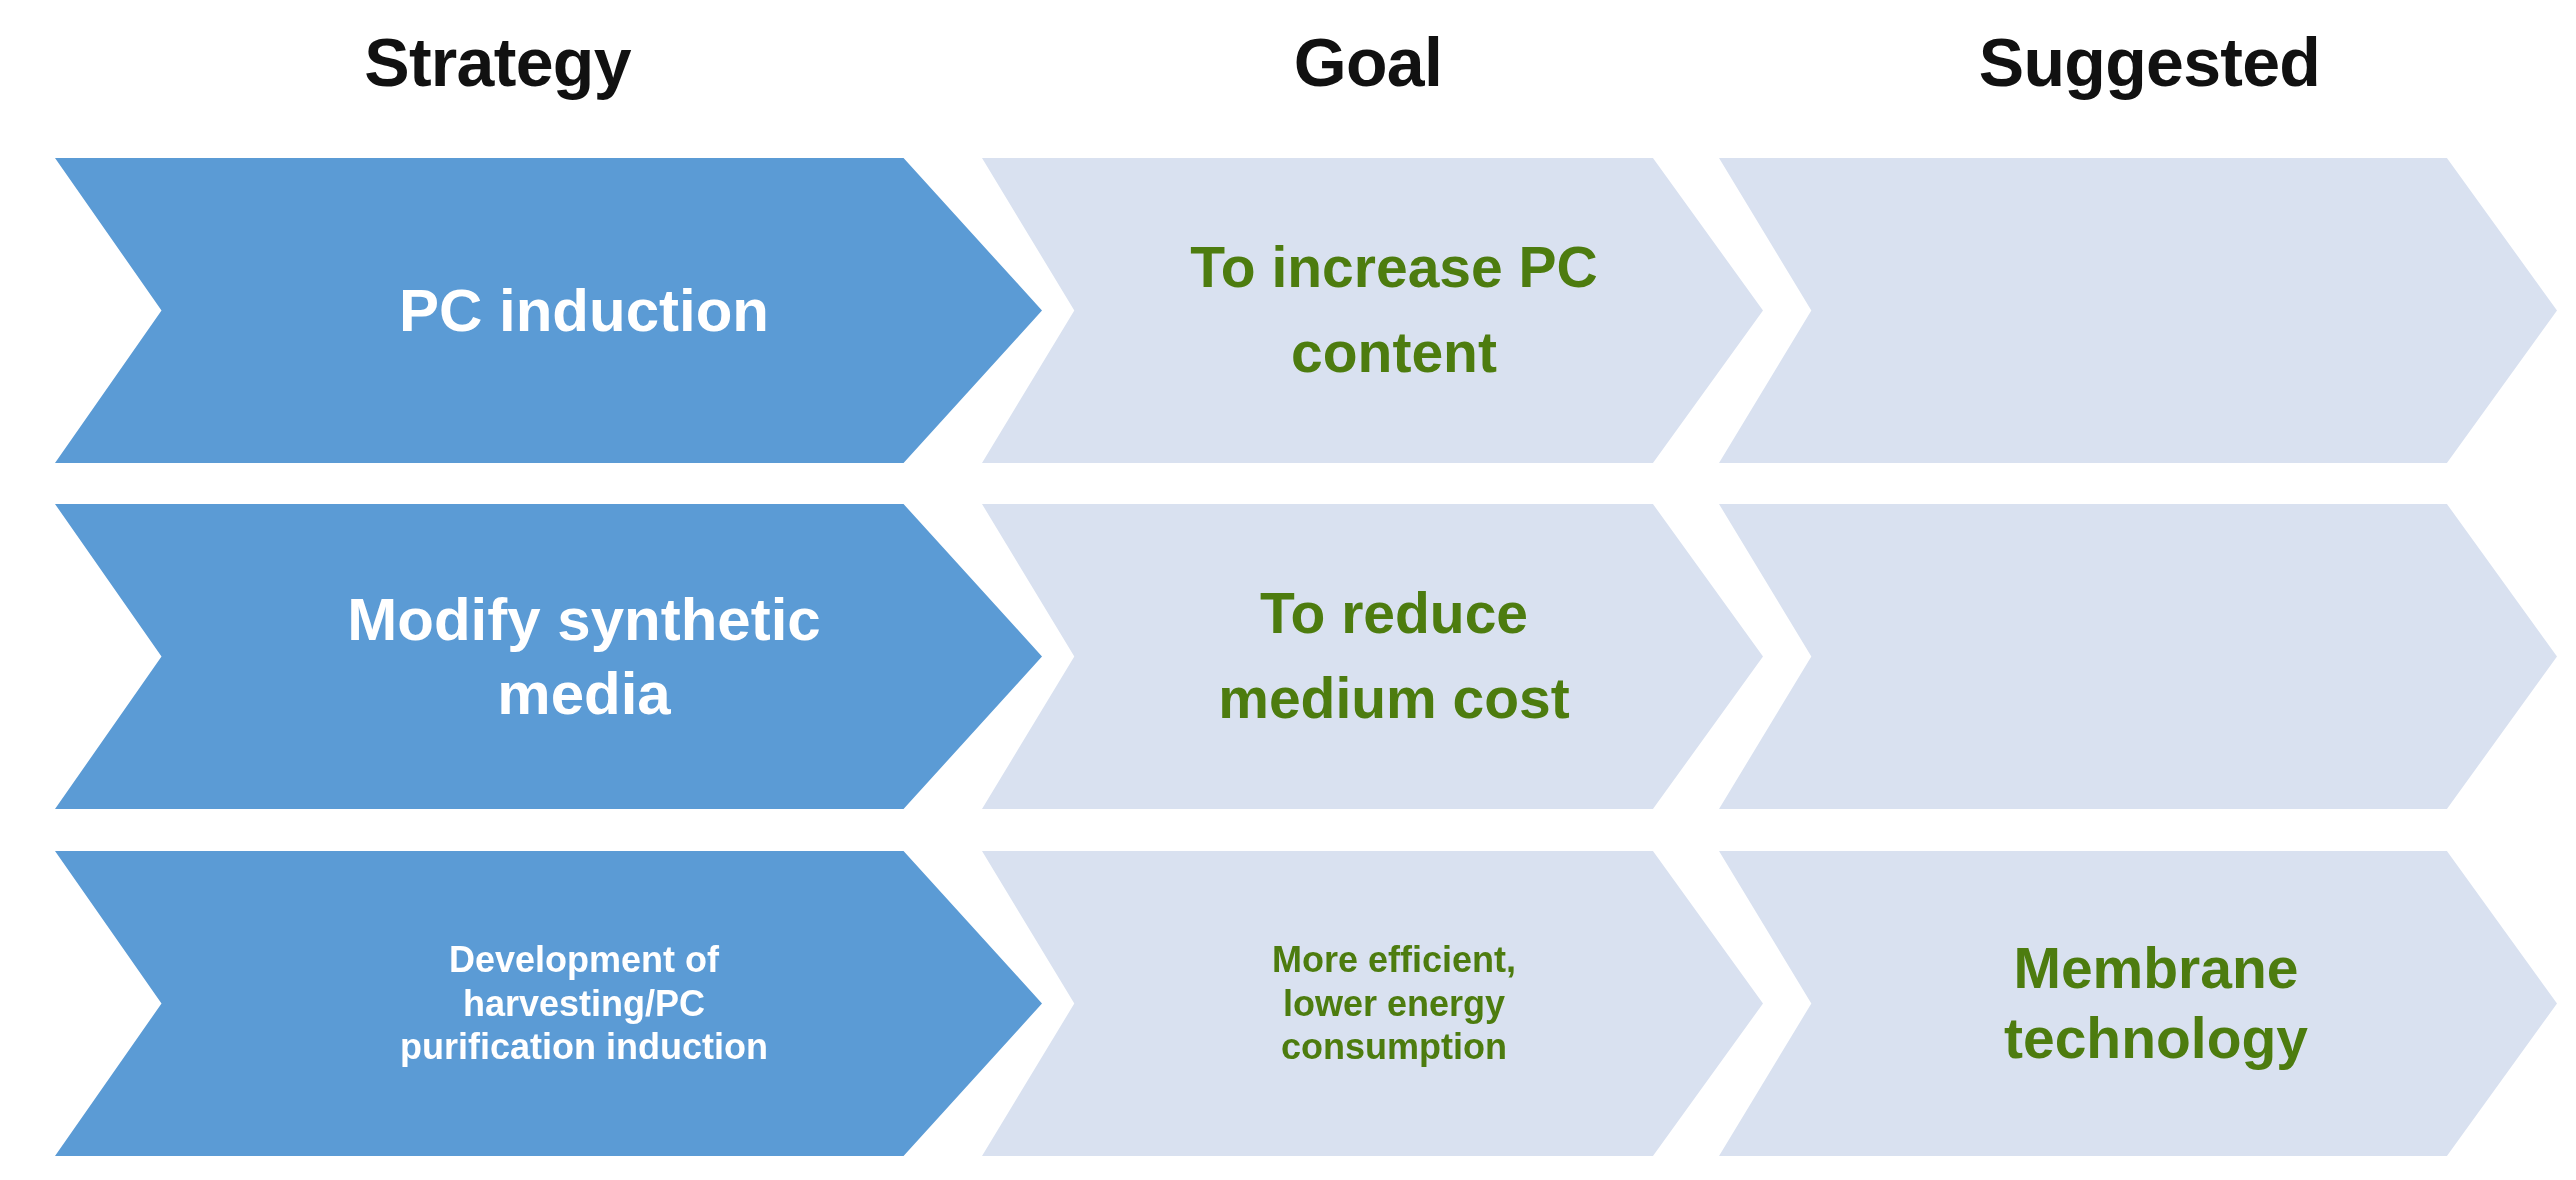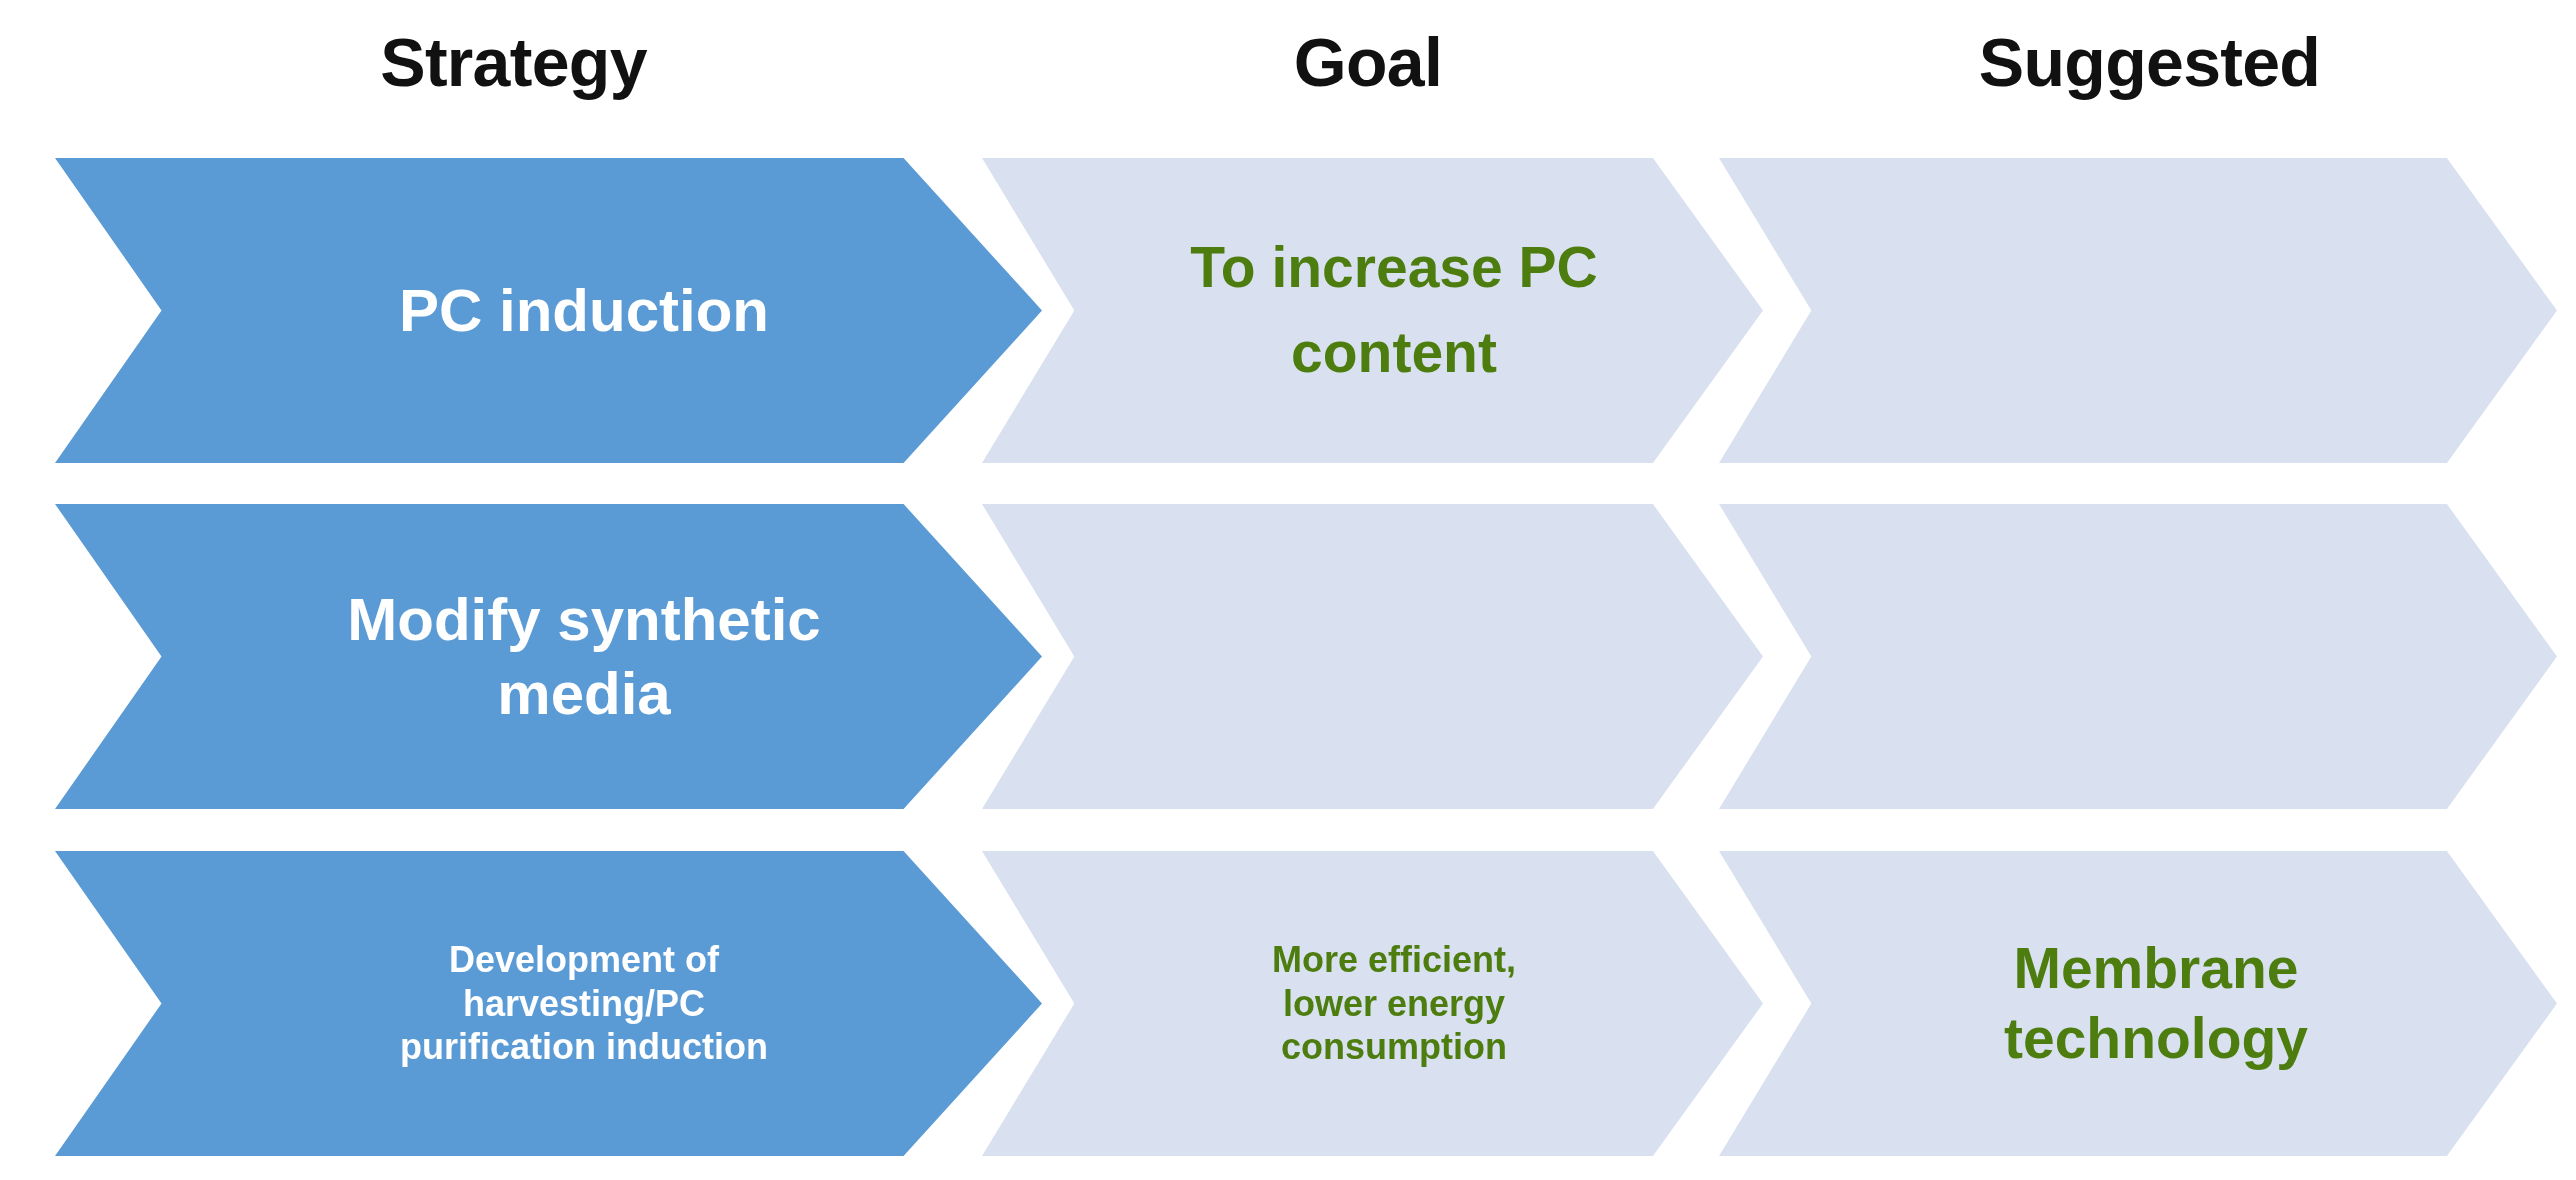--- a/index.html
+++ b/index.html
@@ -35,21 +35,21 @@
     top: 28px;
     font-size: 68px;
     font-weight: bold;
     color: #111111;
     text-align: center;
     letter-spacing: -0.7px;
     line-height: 1;
     white-space: nowrap;
     user-select: none;
   }
-  .col-header.strategy { left: 16px;    width: 995px; }
+  .col-header.strategy { left: 0px;    width: 995px; }
   .col-header.goal     { left: 995px; width: 746px; }
   .col-header.suggested{ left: 1741px; width: 817px; }
 
   
   .chevron-row {
     position: absolute;
     left: 0;
     width: 2576px;
   }
   .chevron-row.row-1 { top: 158px;  height: 305px; }
@@ -156,20 +156,26 @@
         <span class="line">Modify synthetic</span>
         <span class="line">media</span>
       </span>
     </div>
 
     <div class="chev col-goal">
       <svg viewBox="0 0 1100 430" preserveAspectRatio="none">
         <polygon points="0,0 945,0 1100,215 945,430 0,430 130,215" fill="#D9E1F0"></polygon>
       </svg>
     </div>
+    <div class="chev-label col-goal on-light t-md">
+      <span>
+        <span class="spaced-line">To reduce</span>
+        <span class="spaced-line">medium cost</span>
+      </span>
+    </div>
 
     <div class="chev col-suggested">
       <svg viewBox="0 0 1180 430" preserveAspectRatio="none">
         <polygon points="0,0 1025,0 1180,215 1025,430 0,430 130,215" fill="#D9E1F0"></polygon>
       </svg>
     </div>
   </div>
 
   <div class="chevron-row row-3">
 

